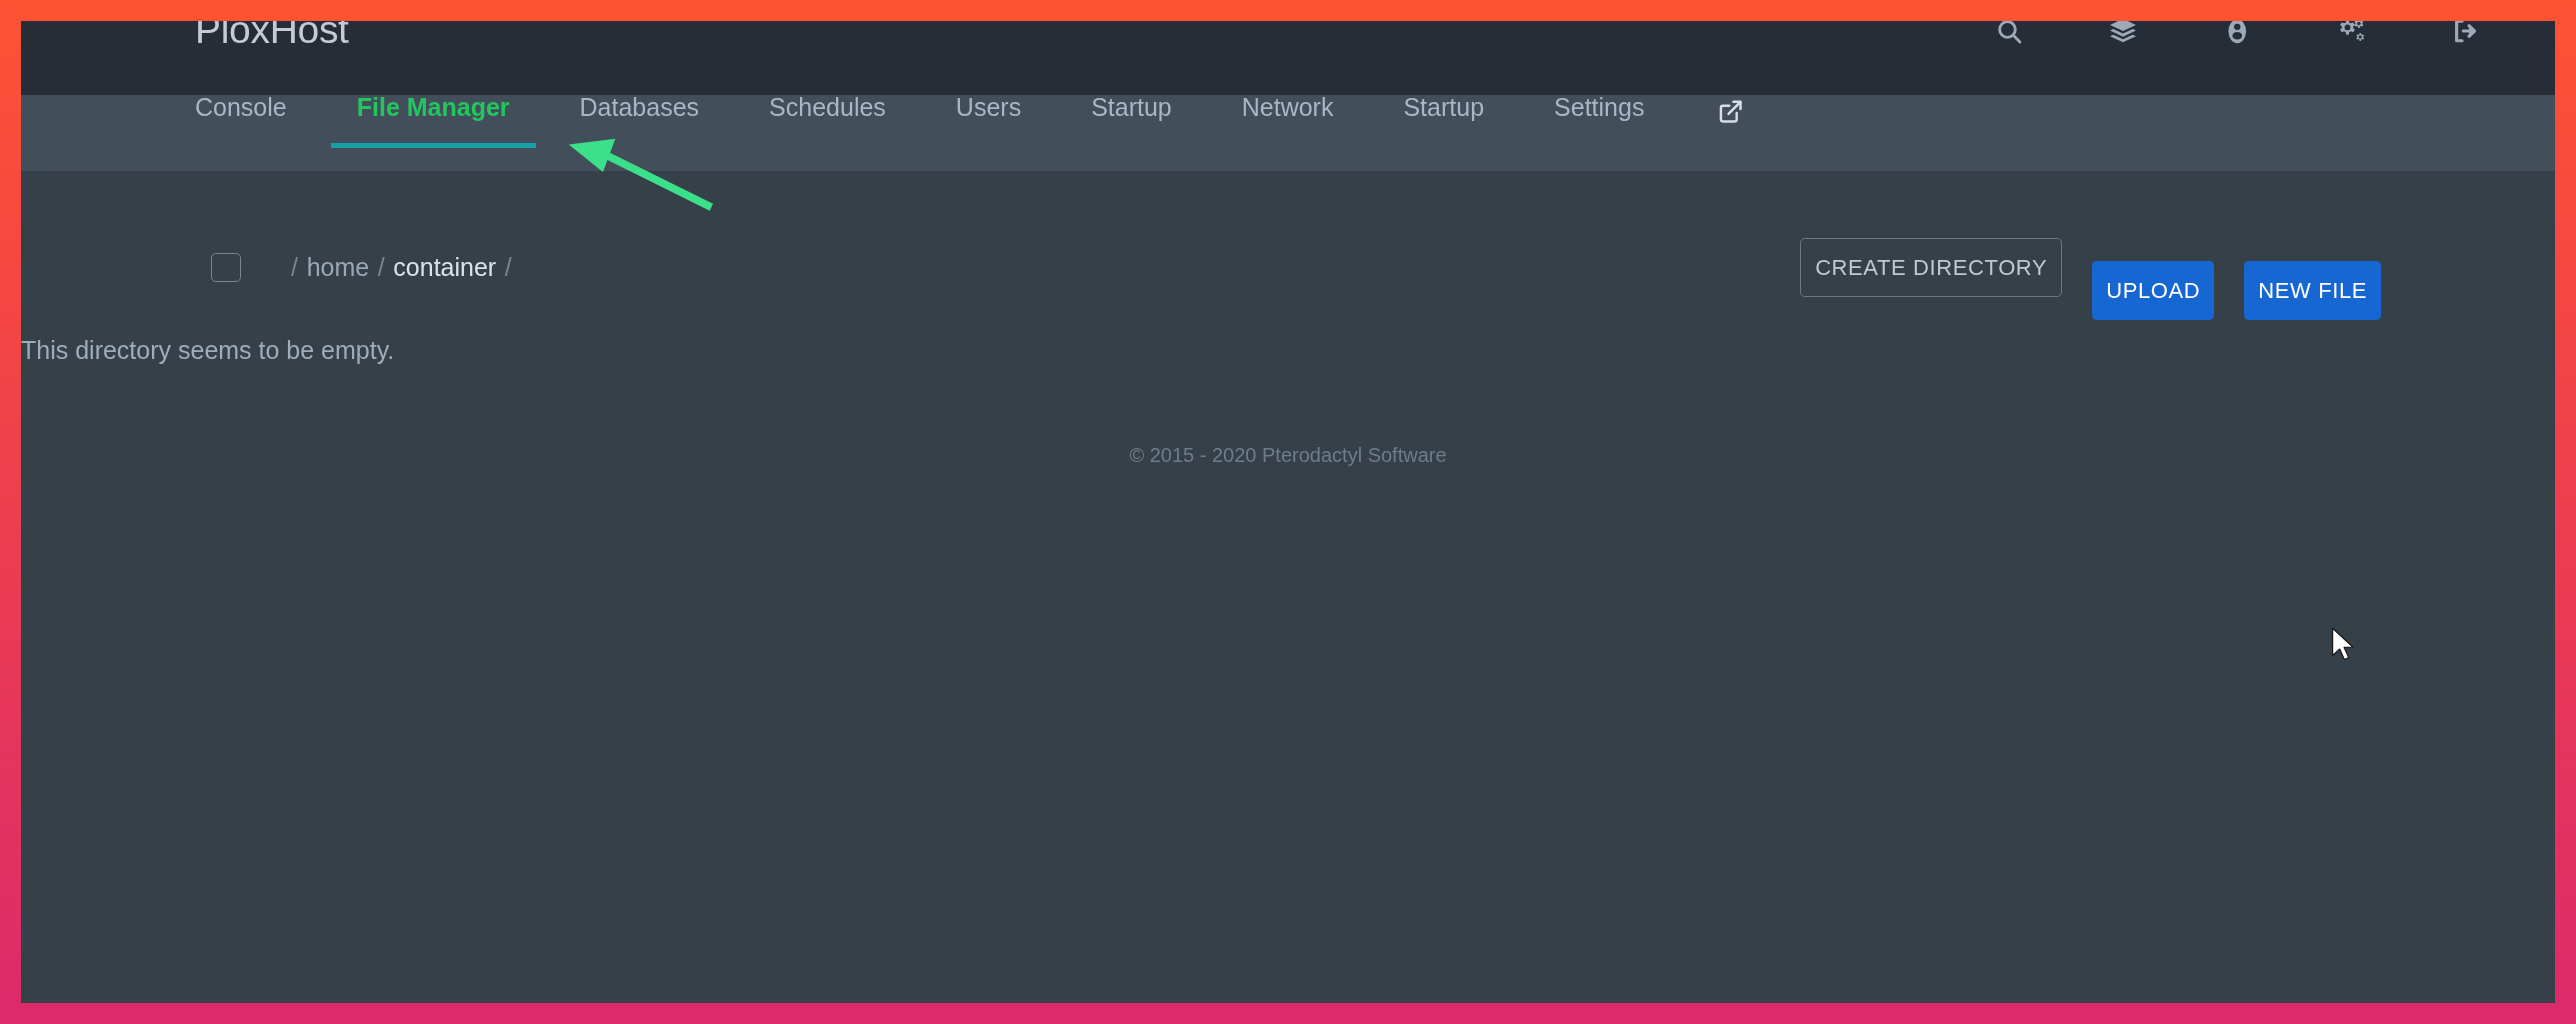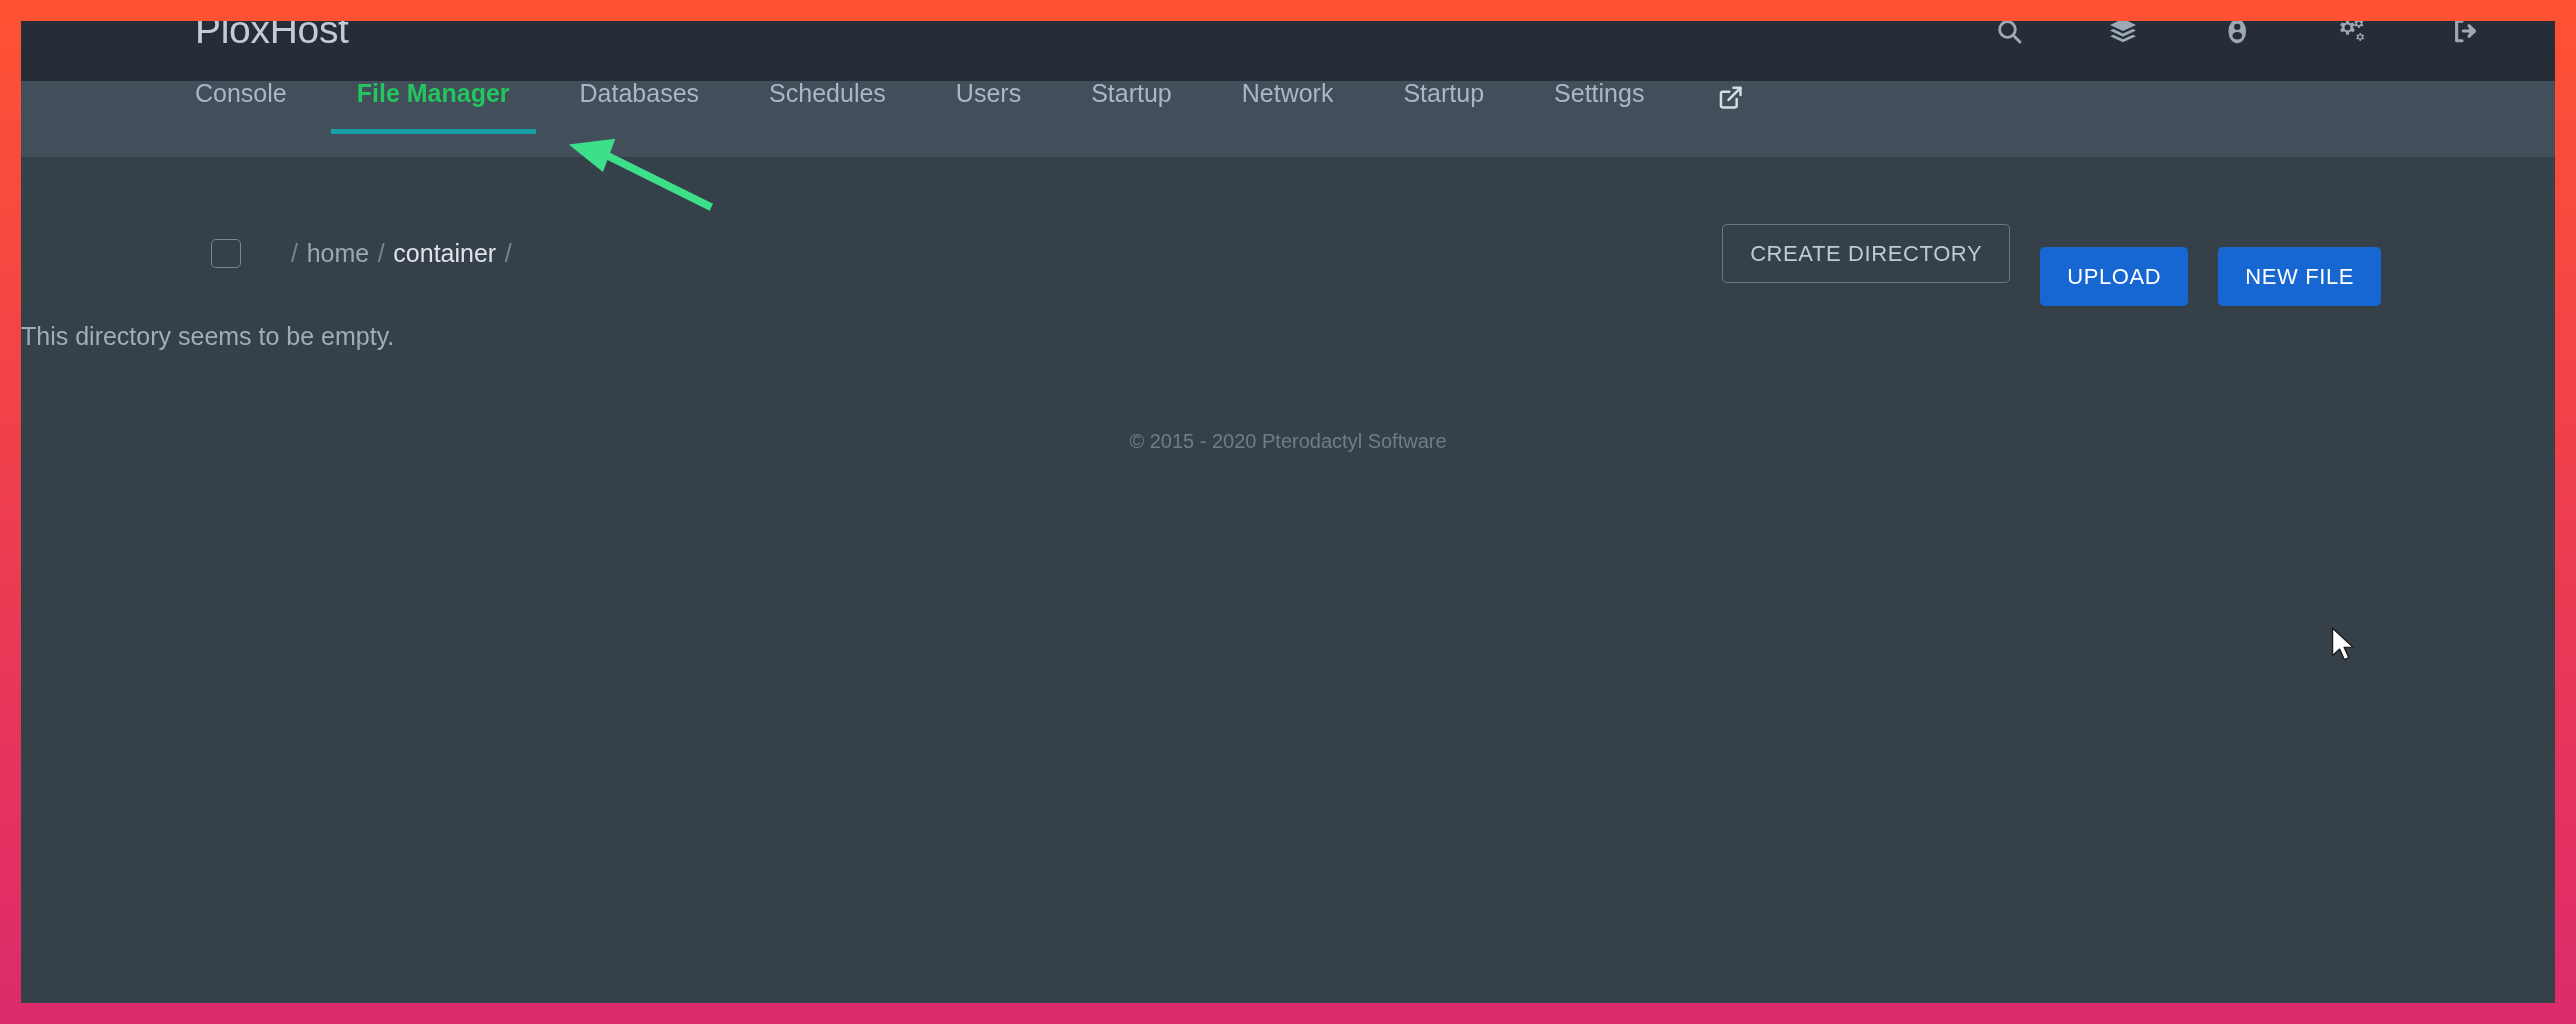--- a/index.html
+++ b/index.html
@@ -22,21 +22,21 @@
   
   #app {
     position:absolute; top:21px; left:21px;
     width:2534px; height:982px;
     background:#364049; overflow:hidden;
   }
 
   
   #topbar {
     position:relative;
-    height:60px;
+    height:74px;
     background:#262D36;
     display:flex; align-items:flex-end;
   }
   #brand {
     position:absolute;
     left:174px; top:-11.4px;
     font-size:39px;
     font-weight:400;
     color:#C3CCD6;
     letter-spacing:-0.3px;
@@ -122,21 +122,21 @@
     white-space:nowrap;
     line-height:1;
   }
   .crumb-sep { color:#78858F; margin:0 8.6px; }
   .crumb-link { color:#9AA7B4; cursor:pointer; }
   .crumb-current { color:#DCE3EA; cursor:pointer; }
 
   #action-buttons { display:flex; align-items:center; gap:30px; }
   .btn {
     height:59px;
-    padding:0 27px;
+    padding:0 14px;
     border-radius:4.8px;
     font-size:22px;
     letter-spacing:0.6px;
     display:flex; align-items:center; justify-content:center;
     cursor:pointer;
     white-space:nowrap;
     font-family:"Liberation Sans", sans-serif;
   }
   .btn-ghost {
     background:transparent;

